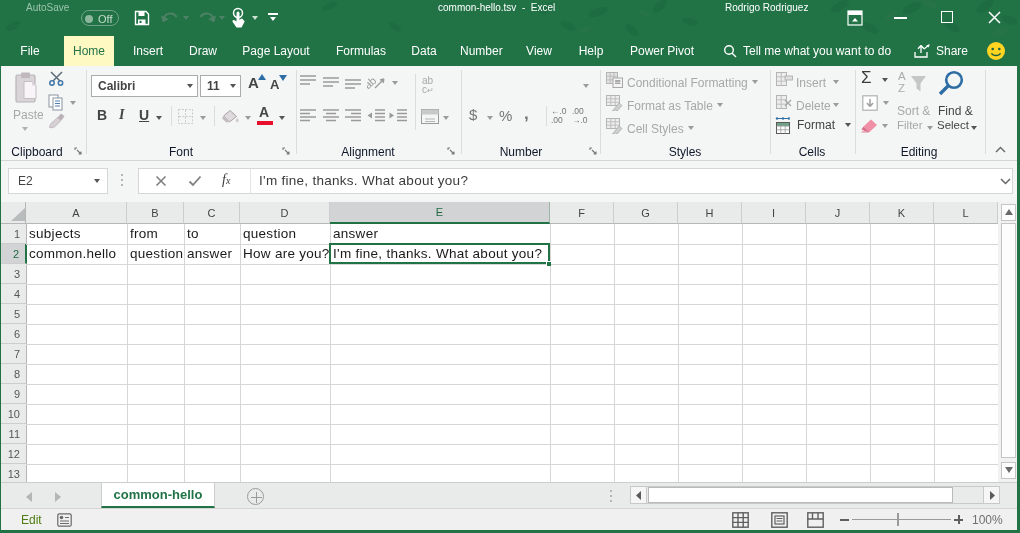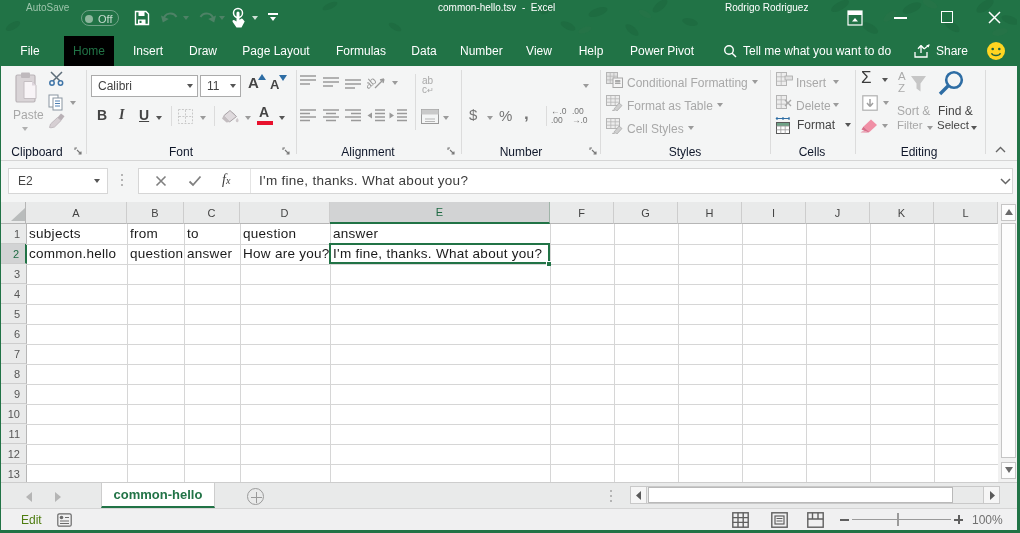--- a/index.html
+++ b/index.html
@@ -14,21 +14,21 @@
   .rtab { position:absolute; top:0; height:30px; line-height:30px; color:#fff; font-size:12px; text-align:center; white-space:nowrap; }
   
   #ribbon { position:absolute; left:0; top:66px; width:1020px; height:95px; background:#f4f5f5; border-bottom:1px solid #d5d5d5; }
   .sep { position:absolute; top:4px; height:84px; width:1px; background:#dcdcdc; }
   .glabel { position:absolute; top:78px; height:16px; line-height:16px; font-size:12px; color:#0f172a; text-align:center; white-space:nowrap; }
   .dis { color:#a8a8a8; }
   .en { color:#444; }
   .launcher { position:absolute; top:81px; width:9px; height:9px; }
   .caret { position:absolute; width:0; height:0; border-left:3.5px solid transparent; border-right:3.5px solid transparent; border-top:4px solid #9b9b9b; }
   .caret.dk { border-top-color:#555; }
-  .combo { position:absolute; background:#fff; border:1px solid #ababab; font-size:12px; color:#444; }
+  .combo { position:absolute; background:#fff; border:1px solid #ababab; font-size:12px; color:#444;font-weight:bold; }
   
   #fbar { position:absolute; left:0; top:161px; width:1020px; height:41px; background:#f4f5f5; }
   
   #grid { position:absolute; left:1px; top:202px; width:997px; height:280px; background:#fff; overflow:hidden; }
   .colh { position:absolute; top:0; height:22px; background:#e9eaea; border-right:1px solid #cdcdcd; font-size:11px; color:#444; text-align:center; line-height:22px; }
   .rowh { position:absolute; left:0; width:25px; background:#e9eaea; border-bottom:1px solid #cdcdcd; font-size:11px; color:#565656; text-align:right; padding-right:6px; }
   .cell { position:absolute; font-size:13.5px; letter-spacing:0.28px; color:#1a1a1a; white-space:nowrap; padding-left:3px; line-height:20px; }
   .vline { position:absolute; top:22px; width:1px; background:#d6d6d6; height:258px; }
   .hline { position:absolute; left:25px; height:1px; background:#d6d6d6; width:972px; }
   
@@ -111,21 +111,21 @@
   <div class="abs" style="left:894px;top:17px;width:13px;height:1.6px;background:#fff;"></div>
 
   <div class="abs" style="left:941px;top:11px;width:12px;height:12px;border:1.4px solid #fff;"></div>
 
   <svg class="abs" style="left:987px;top:10px" width="15" height="15" viewBox="0 0 15 15">
     <path d="M2 2 L13 13 M13 2 L2 13" stroke="#fff" stroke-width="1.5"></path>
   </svg>
 </div>
 <div id="tabrow">
   <div class="rtab" style="left:13px;width:34px;">File</div>
-  <div class="abs" style="left:64px;top:0;width:50px;height:30px;background:#000000;color:#217346;font-size:12px;line-height:30px;text-align:center;">Home</div>
+  <div class="abs" style="left:64px;top:0;width:50px;height:30px;background:#fef9c3;color:#217346;font-size:12px;line-height:30px;text-align:center;">Home</div>
   <div class="rtab" style="left:130px;width:36px;">Insert</div>
   <div class="rtab" style="left:186px;width:34px;">Draw</div>
   <div class="rtab" style="left:240px;width:72px;">Page Layout</div>
   <div class="rtab" style="left:333px;width:56px;">Formulas</div>
   <div class="rtab" style="left:408px;width:32px;">Data</div>
   <div class="rtab" style="left:460px;width:42px;">Number</div>
   <div class="rtab" style="left:523px;width:32px;">View</div>
   <div class="rtab" style="left:576px;width:30px;">Help</div>
   <div class="rtab" style="left:627px;width:70px;">Power Pivot</div>
   <svg class="abs" style="left:723px;top:7.5px" width="14" height="14" viewBox="0 0 14 14">

